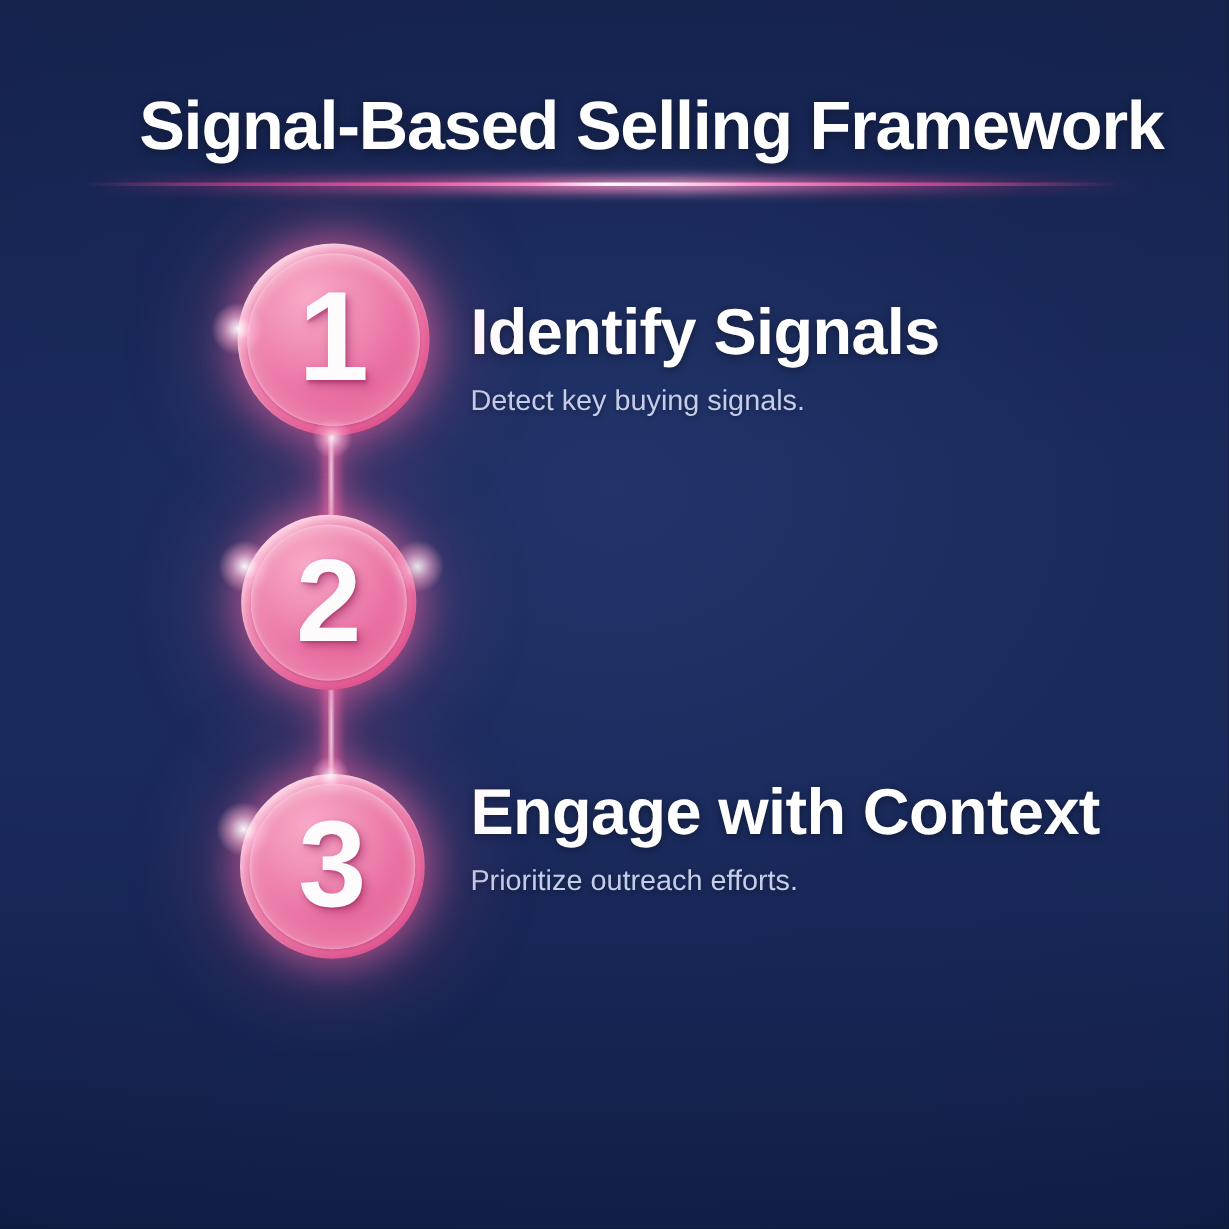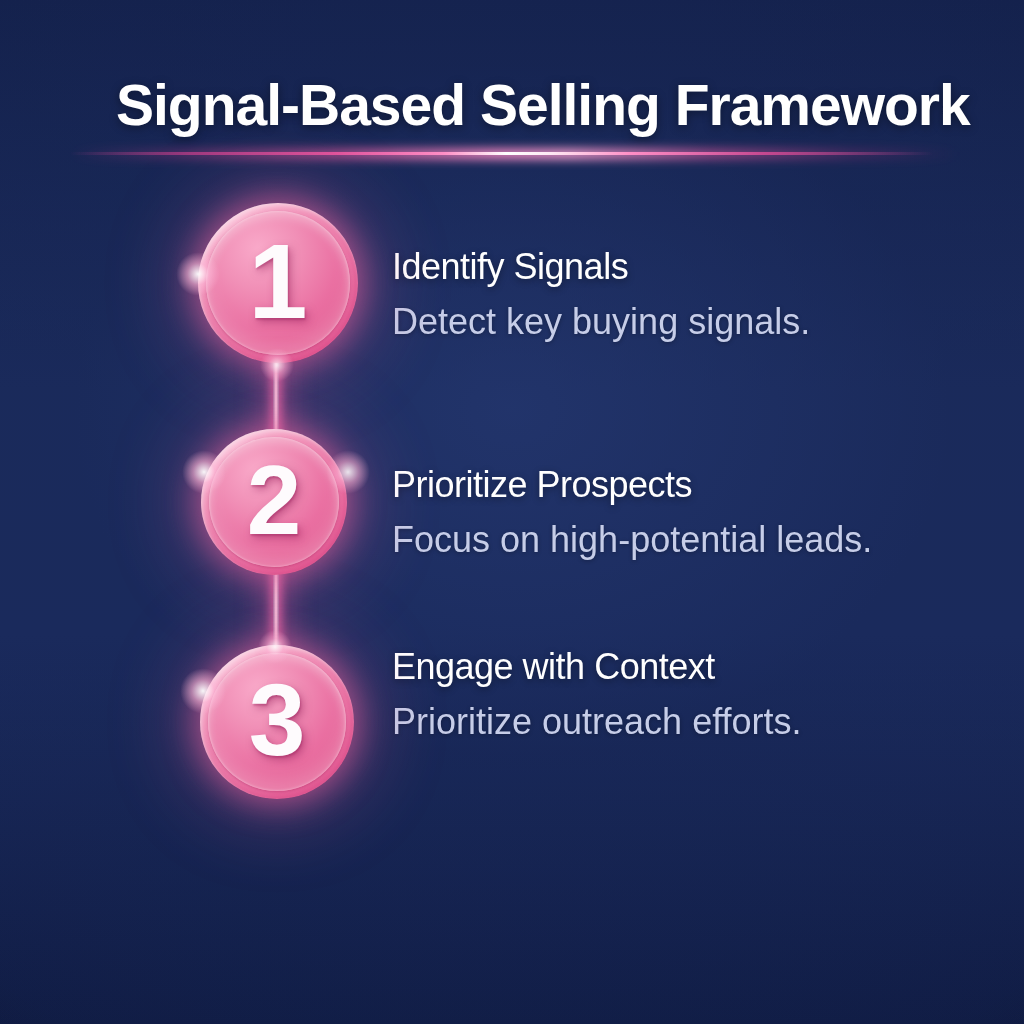--- a/index.html
+++ b/index.html
@@ -93,26 +93,26 @@
   .flare-1L  { left:176px; top:252px; width:44px; height:44px; }
   .flare-1B  { left:260px; top:348px; width:34px; height:34px; opacity:.8; }
   .flare-2L  { left:182px; top:450px; width:44px; height:44px; }
   .flare-2R  { left:326px; top:450px; width:44px; height:44px; opacity:.9; }
   .flare-3L  { left:180px; top:668px; width:46px; height:46px; }
   .flare-3T  { left:258px; top:630px; width:34px; height:34px; opacity:.8; }
 
   
   .step-text { position:absolute; left:392px; z-index:2; }
   .step-title {
-    margin:0; font-size:36px; font-weight:normal; letter-spacing:-0.5px;
+    margin:0; font-size:54px; font-weight:bold; letter-spacing:-0.5px;
     color:#ffffff; text-shadow:0 2px 7px rgba(0,0,0,.4);
     white-space:nowrap;
   }
   .step-desc {
-    margin:13px 0 0 0; font-size:36px; font-weight:normal;
+    margin:13px 0 0 0; font-size:24px; font-weight:normal;
     color:#c6cde8; text-shadow:0 1px 4px rgba(0,0,0,.3);
     white-space:nowrap;
   }
   .step-text-1 { top:246px; }
   .step-text-2 { top:464px; }
   .step-text-3 { top:646px; }
 </style>
 </head>
 <body>
 
@@ -136,24 +136,20 @@
   <div class="step-text step-text-1">
     <h2 class="step-title">Identify Signals</h2>
     <p class="step-desc">Detect key buying signals.</p>
   </div>
 
   <div class="badge badge2">
     <div class="badge-inner">
       <span class="num">2</span>
     </div>
   </div>
-  <div class="step-text step-text-2">
-    <h2 class="step-title">Prioritize Prospects</h2>
-    <p class="step-desc">Focus on high-potential leads.</p>
-  </div>
 
   <div class="badge badge3">
     <div class="badge-inner">
       <span class="num">3</span>
     </div>
   </div>
   <div class="step-text step-text-3">
     <h2 class="step-title">Engage with Context</h2>
     <p class="step-desc">Prioritize outreach efforts.</p>
   </div>

